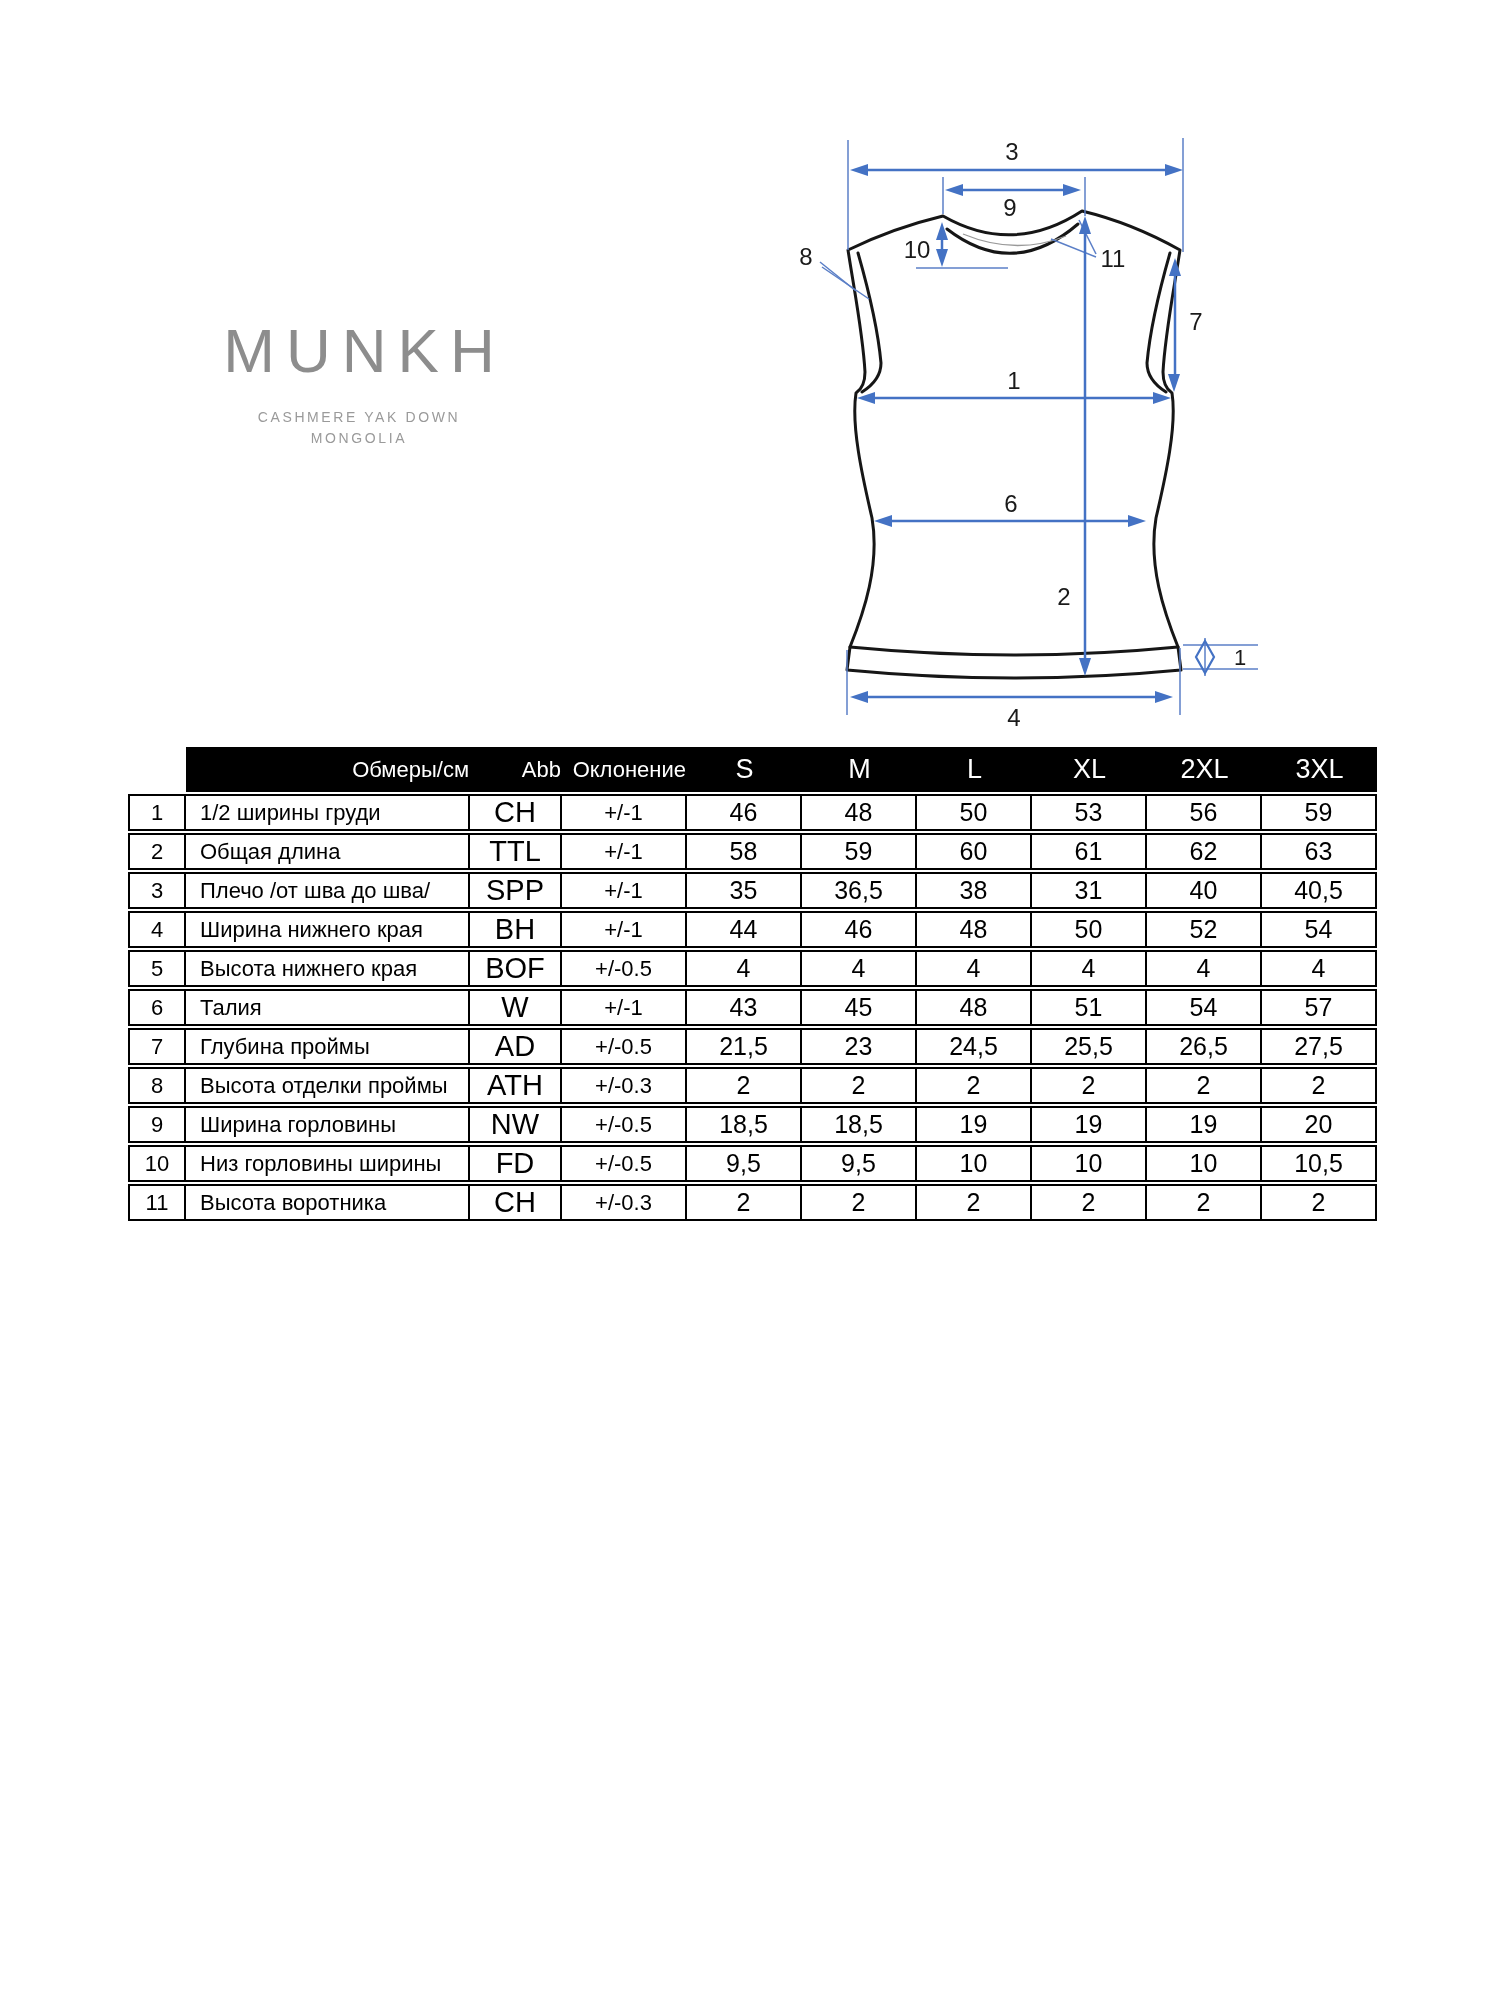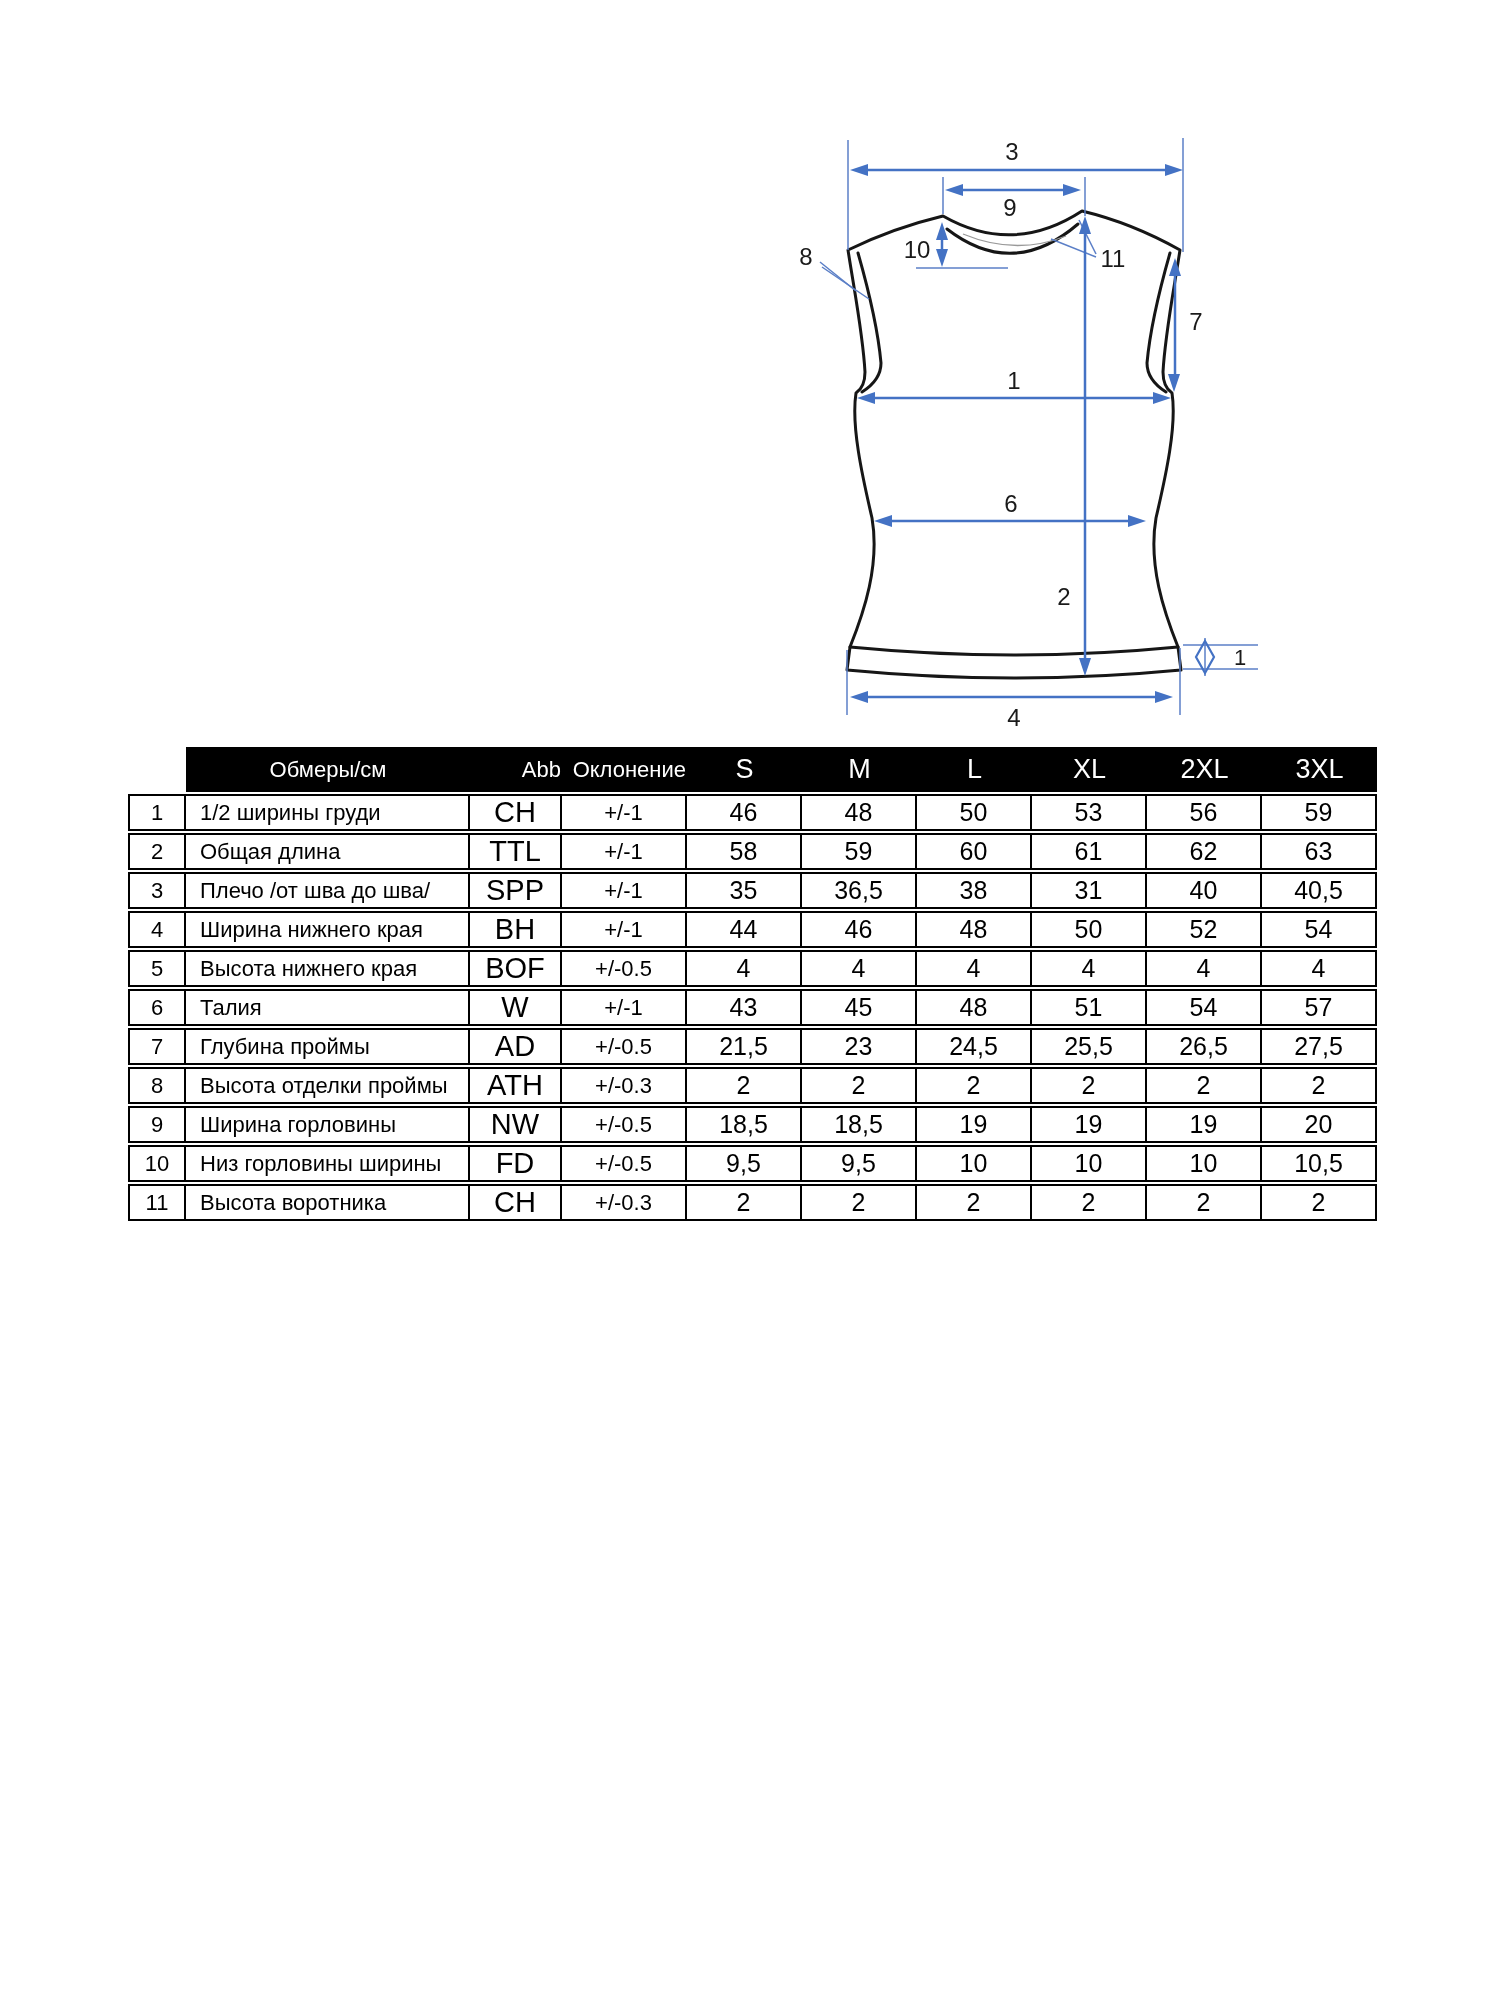--- a/index.html
+++ b/index.html
@@ -23,37 +23,42 @@
   .gar-fill{stroke:#161616;stroke-width:3;fill:#ffffff;stroke-linejoin:round;}
   .thin-gray{stroke:#999;stroke-width:1.3;fill:none;}
 
   
   .size-table-wrap{position:absolute;left:128px;top:745px;}
   table.size-table{border-collapse:separate;border-spacing:0 2px;table-layout:fixed;}
   table.size-table th{font-weight:normal;border:none;}
   .size-table thead tr{height:45px;}
   .size-table th{background:#000;color:#fff;}
   .size-table th.corner{background:#fff;}
-  .size-table th.h-name{text-align:center;font-size:22px;}
+  .size-table th.h-name{text-align:right;font-size:22px;}
   .size-table th.h-abb,.size-table th.h-dev{text-align:right;font-size:22px;}
   .size-table th.size-h{text-align:center;font-size:27px;}
   .size-table td{border:2px solid #000;border-left:none;height:29px;padding:0;
                  text-align:center;font-size:22px;color:#000;background:#fff;}
   .size-table td:first-child{border-left:2px solid #000;}
   .size-table td.name{text-align:left;padding-left:14px;font-size:22px;}
   .size-table td.val{font-size:25px;}
   .size-table td.num{font-size:22px;}
   .size-table td.abb{font-size:29px;}
   .size-table td.dev{font-size:22px;}
 </style>
 </head>
 <body>
 
 <div class="page">
 
+  <div class="logo">
+    <div class="brand">MUNKH</div>
+    <div class="sub1">CASHMERE YAK DOWN</div>
+    <div class="sub2">MONGOLIA</div>
+  </div>
 
   <svg class="diagram-svg" width="1500" height="2000" viewBox="0 0 1500 2000" xmlns="http://www.w3.org/2000/svg">
 
     <path class="gar-fill" d="
       M 848 250
       Q 893 228 943 216
       Q 1013 256 1082 211
       Q 1132 223 1180 250
       C 1173 295 1165 335 1163 372
       Q 1163 387 1172 393

